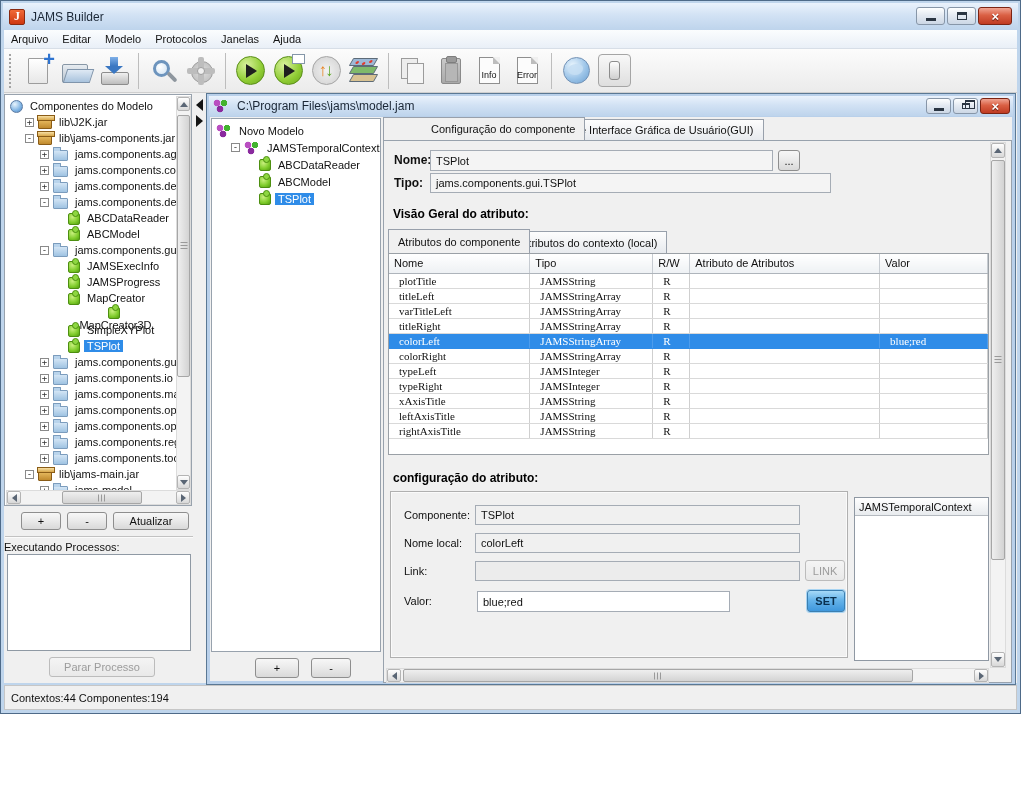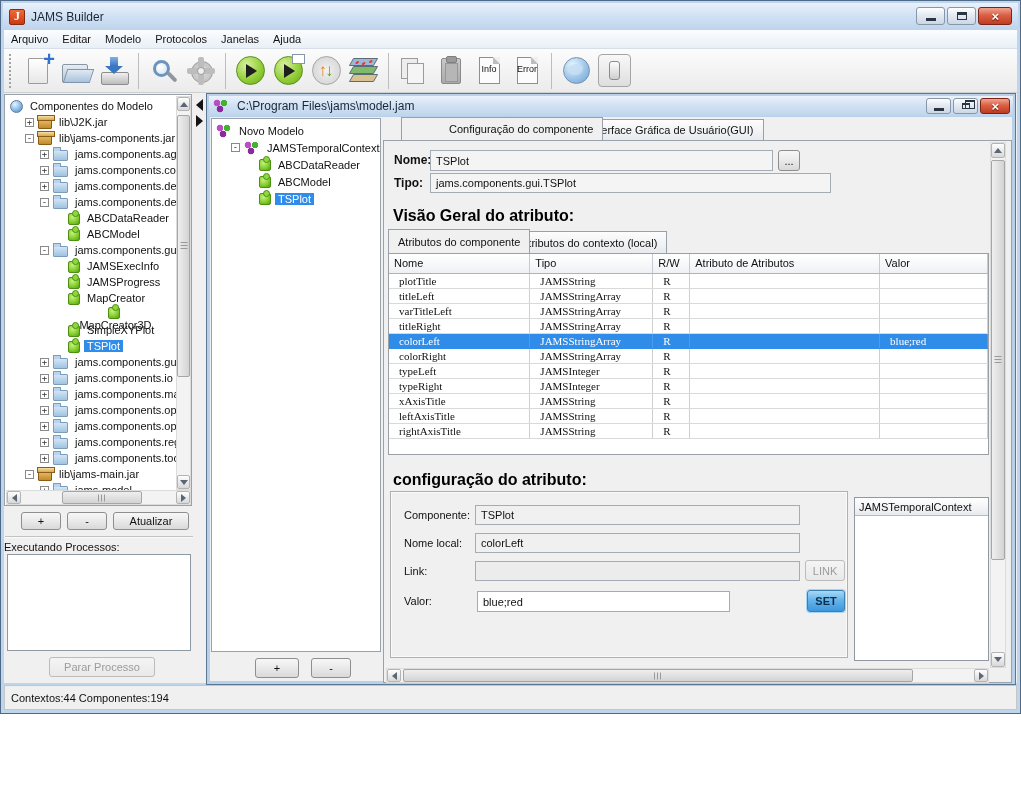--- a/index.html
+++ b/index.html
@@ -66,40 +66,40 @@
   .i-layers .l1::after{content:"";position:absolute;left:4px;top:2px;width:3px;height:3px;border-radius:50%;background:#e03b2f;box-shadow:7px 1px 0 #e03b2f,13px -1px 0 #e03b2f;}
   .i-layers .l2{top:9px;background:#7fb96a;}
   .i-layers .l3{top:17px;background:#d8c292;}
   .i-copy{position:relative;width:24px;height:26px;}
   .i-copy::before,.i-copy::after{content:"";position:absolute;width:15px;height:19px;background:#ededed;border:1px solid #9b9b9b;}
   .i-copy::before{left:0;top:0;}
   .i-copy::after{left:6px;top:5px;background:#f5f5f5;}
   .i-paste{position:relative;width:20px;height:26px;background:linear-gradient(#c9c9c9,#a9a9a9);border:1px solid #8a8a8a;border-radius:2px;}
   .i-paste::before{content:"";position:absolute;left:4px;top:-3px;width:9px;height:5px;background:#9a9a9a;border:1px solid #7d7d7d;border-radius:2px;}
   .i-paste::after{content:"";position:absolute;left:3px;top:4px;width:11px;height:17px;background:#b6b6b6;border:1px solid #979797;}
-  .i-doc{position:relative;width:21px;height:27px;background:#fcfcfc;border:1px solid #8f8f8f;display:flex;align-items:center;justify-content:center;}
+  .i-doc{position:relative;width:21px;height:27px;background:#fcfcfc;border:1px solid #8f8f8f;display:flex;align-items:flex-end;justify-content:center;}
   .i-doc::before{content:"";position:absolute;right:-1px;top:-1px;width:0;height:0;border-style:solid;border-width:0 7px 7px 0;border-color:#f0f0f0 #f0f0f0 #bdbdbd #f0f0f0;}
   .doclabel{font-size:9px;color:#141414;padding-bottom:3px;}
   .i-globe{position:relative;width:27px;height:27px;border-radius:50%;border:1px solid #7291b5;
     background:radial-gradient(circle at 35% 30%,#eaf5fd,#9cc4e8 55%,#6b9fd0);}
   .i-globe::after{content:"";position:absolute;left:4px;top:6px;width:15px;height:11px;background:#c6def3;border-radius:55% 40% 60% 45%;opacity:.85;}
   .i-devbtn{width:33px;height:33px;border:1px solid #a5a5a5;border-radius:4px;background:linear-gradient(#f8f8f8,#dedede);
     display:flex;align-items:center;justify-content:center;}
   .i-dev{width:11px;height:19px;border:1px solid #8c8c8c;border-radius:3px;background:linear-gradient(#fdfdfd,#cfcfcf);}
 
   
   .btn{border:1px solid #8e8e8e;border-radius:3px;background:linear-gradient(#f7f7f7,#ebebeb 45%,#d9d9d9);
     display:flex;align-items:center;justify-content:center;font-size:11px;position:absolute;}
   .btn.disabled{color:#9c9c9c;border-color:#bcbcbc;background:linear-gradient(#f4f4f4,#e9e9e9);}
   .btn.primary{border-color:#3c7fb1;background:linear-gradient(#a6d9f7,#66b4ea 45%,#3f97dc);color:#09304f;font-weight:bold;
     box-shadow:0 0 0 1px #a8d4f2;}
   .field{position:absolute;border:1px solid #a5acb5;background:#f0f0f0;padding:0 5px;font-size:11px;
     display:flex;align-items:center;overflow:hidden;white-space:nowrap;}
   .field.white{background:#fff;}
-  .heading{position:absolute;font-weight:bold;font-size:16px;color:#000;}
+  .heading{position:absolute;font-weight:bold;font-size:12px;color:#000;}
   .flabel{position:absolute;font-size:11px;}
   .flabel.bold{font-weight:bold;font-size:12px;}
 
   
   .sb{position:absolute;background:#f3f3f3;border:1px solid #dcdcdc;}
   .sbtn{position:absolute;background:linear-gradient(#fefefe,#d8d8d8);border:1px solid #b4b4b4;border-radius:2px;
     display:flex;align-items:center;justify-content:center;}
   .sthumb{position:absolute;background:linear-gradient(90deg,#efefef,#d3d3d3);border:1px solid #a6a6a6;border-radius:2px;}
   .sthumb.h{background:linear-gradient(#efefef,#d3d3d3);}
   .sgrip{position:absolute;left:50%;top:50%;transform:translate(-50%,-50%);width:7px;height:8px;
@@ -155,21 +155,21 @@
   #doc-title{margin-left:4px;font-size:12px;color:#1b2736;}
   #doc-body{position:absolute;left:3px;top:23px;right:3px;bottom:3px;background:#f0f0f0;}
   #model-tree-box{left:1px;top:1px;width:170px;height:534px;}
   #model-tree{padding-top:3px;}
   #mt-add{left:45px;top:541px;width:44px;height:20px;}
   #mt-rem{left:101px;top:541px;width:40px;height:20px;}
 
   .tab{position:absolute;height:21px;display:flex;align-items:center;padding:0 9px;border:1px solid #98a0ab;border-bottom:none;
     background:linear-gradient(#fdfdfd,#e7eaee);top:2px;white-space:nowrap;}
   .tab.active{top:0;height:23px;background:#f0f0f0;z-index:3;}
-  #tab-config{left:191px;padding-left:47px;}
+  #tab-config{left:173px;padding-left:47px;}
   #tab-gui{left:322px;}
   #tab-panel{position:absolute;left:173px;top:23px;width:629px;height:543px;border:1px solid #98a2ad;background:#f0f0f0;}
 
   
   #nome-label{left:10px;top:12px;}
   #nome-field{left:46px;top:9px;width:343px;height:21px;background:#f4f4f4;}
   #browse-btn{left:394px;top:9px;width:22px;height:21px;}
   #tipo-label{left:10px;top:35px;}
   #tipo-field{left:46px;top:32px;width:401px;height:20px;background:#f4f4f4;}
   #h1{left:9px;top:66px;}

